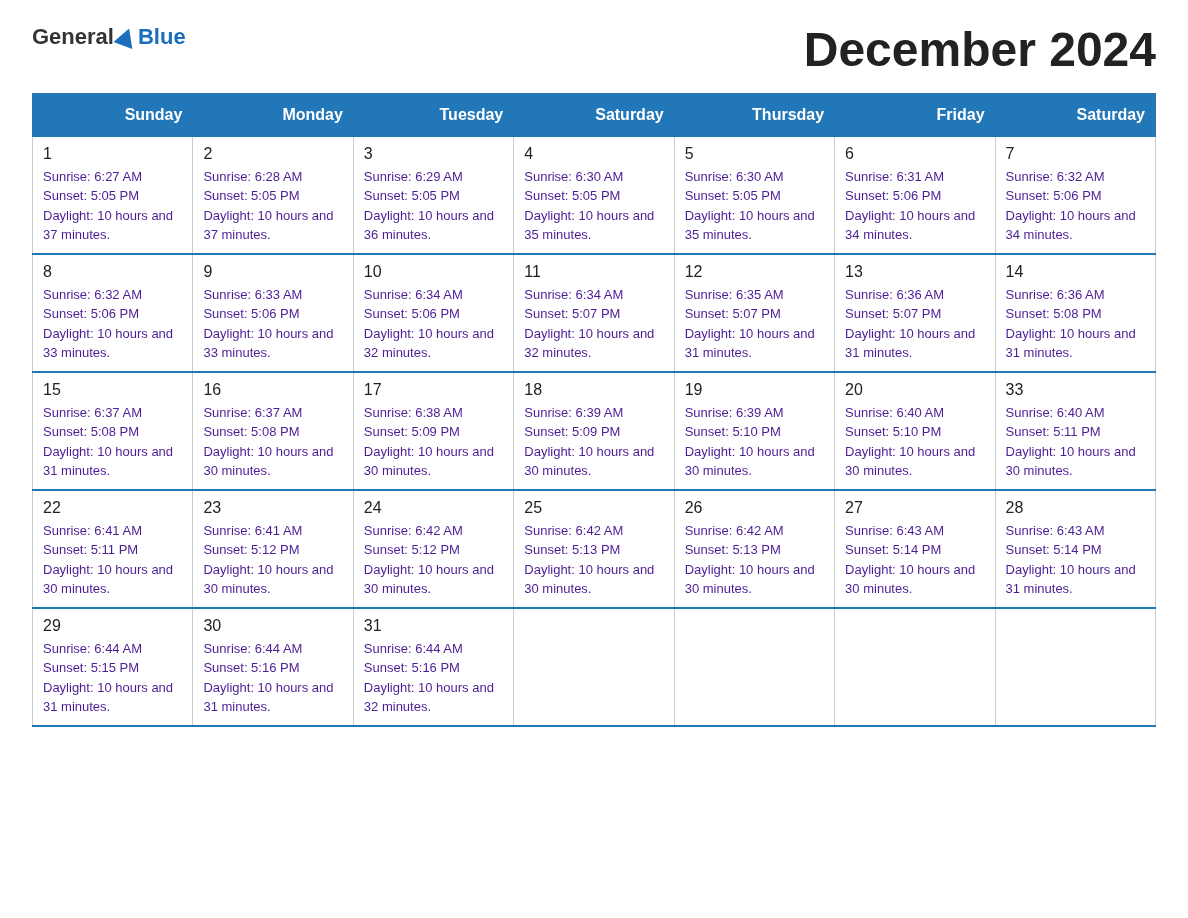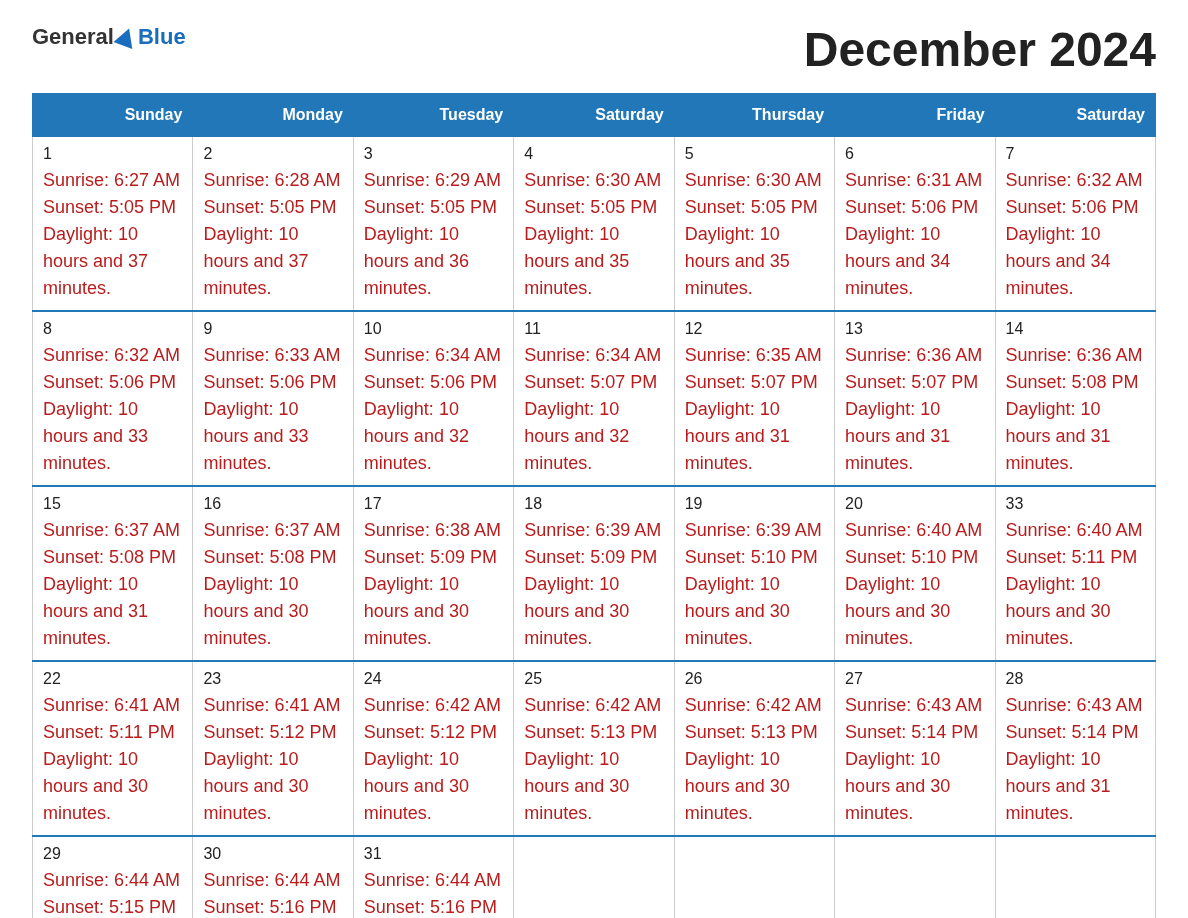--- a/index.html
+++ b/index.html
@@ -79,23 +79,23 @@
     tbody tr {
       border-bottom: 2px solid #2177b8;
     }
     .day-number {
       font-size: 16px;
       font-weight: normal;
       margin-bottom: 4px;
       display: block;
     }
     .day-info {
-      font-size: 18px;
+      font-size: 13px;
       line-height: 1.5;
-      color: #b91c1c;
+      color: #4c1d95;
     }
     .empty-cell {
       background: #fff;
     }
   </style>
 </head>
 <body>
 
 <div class="header">
   <div class="logo">

